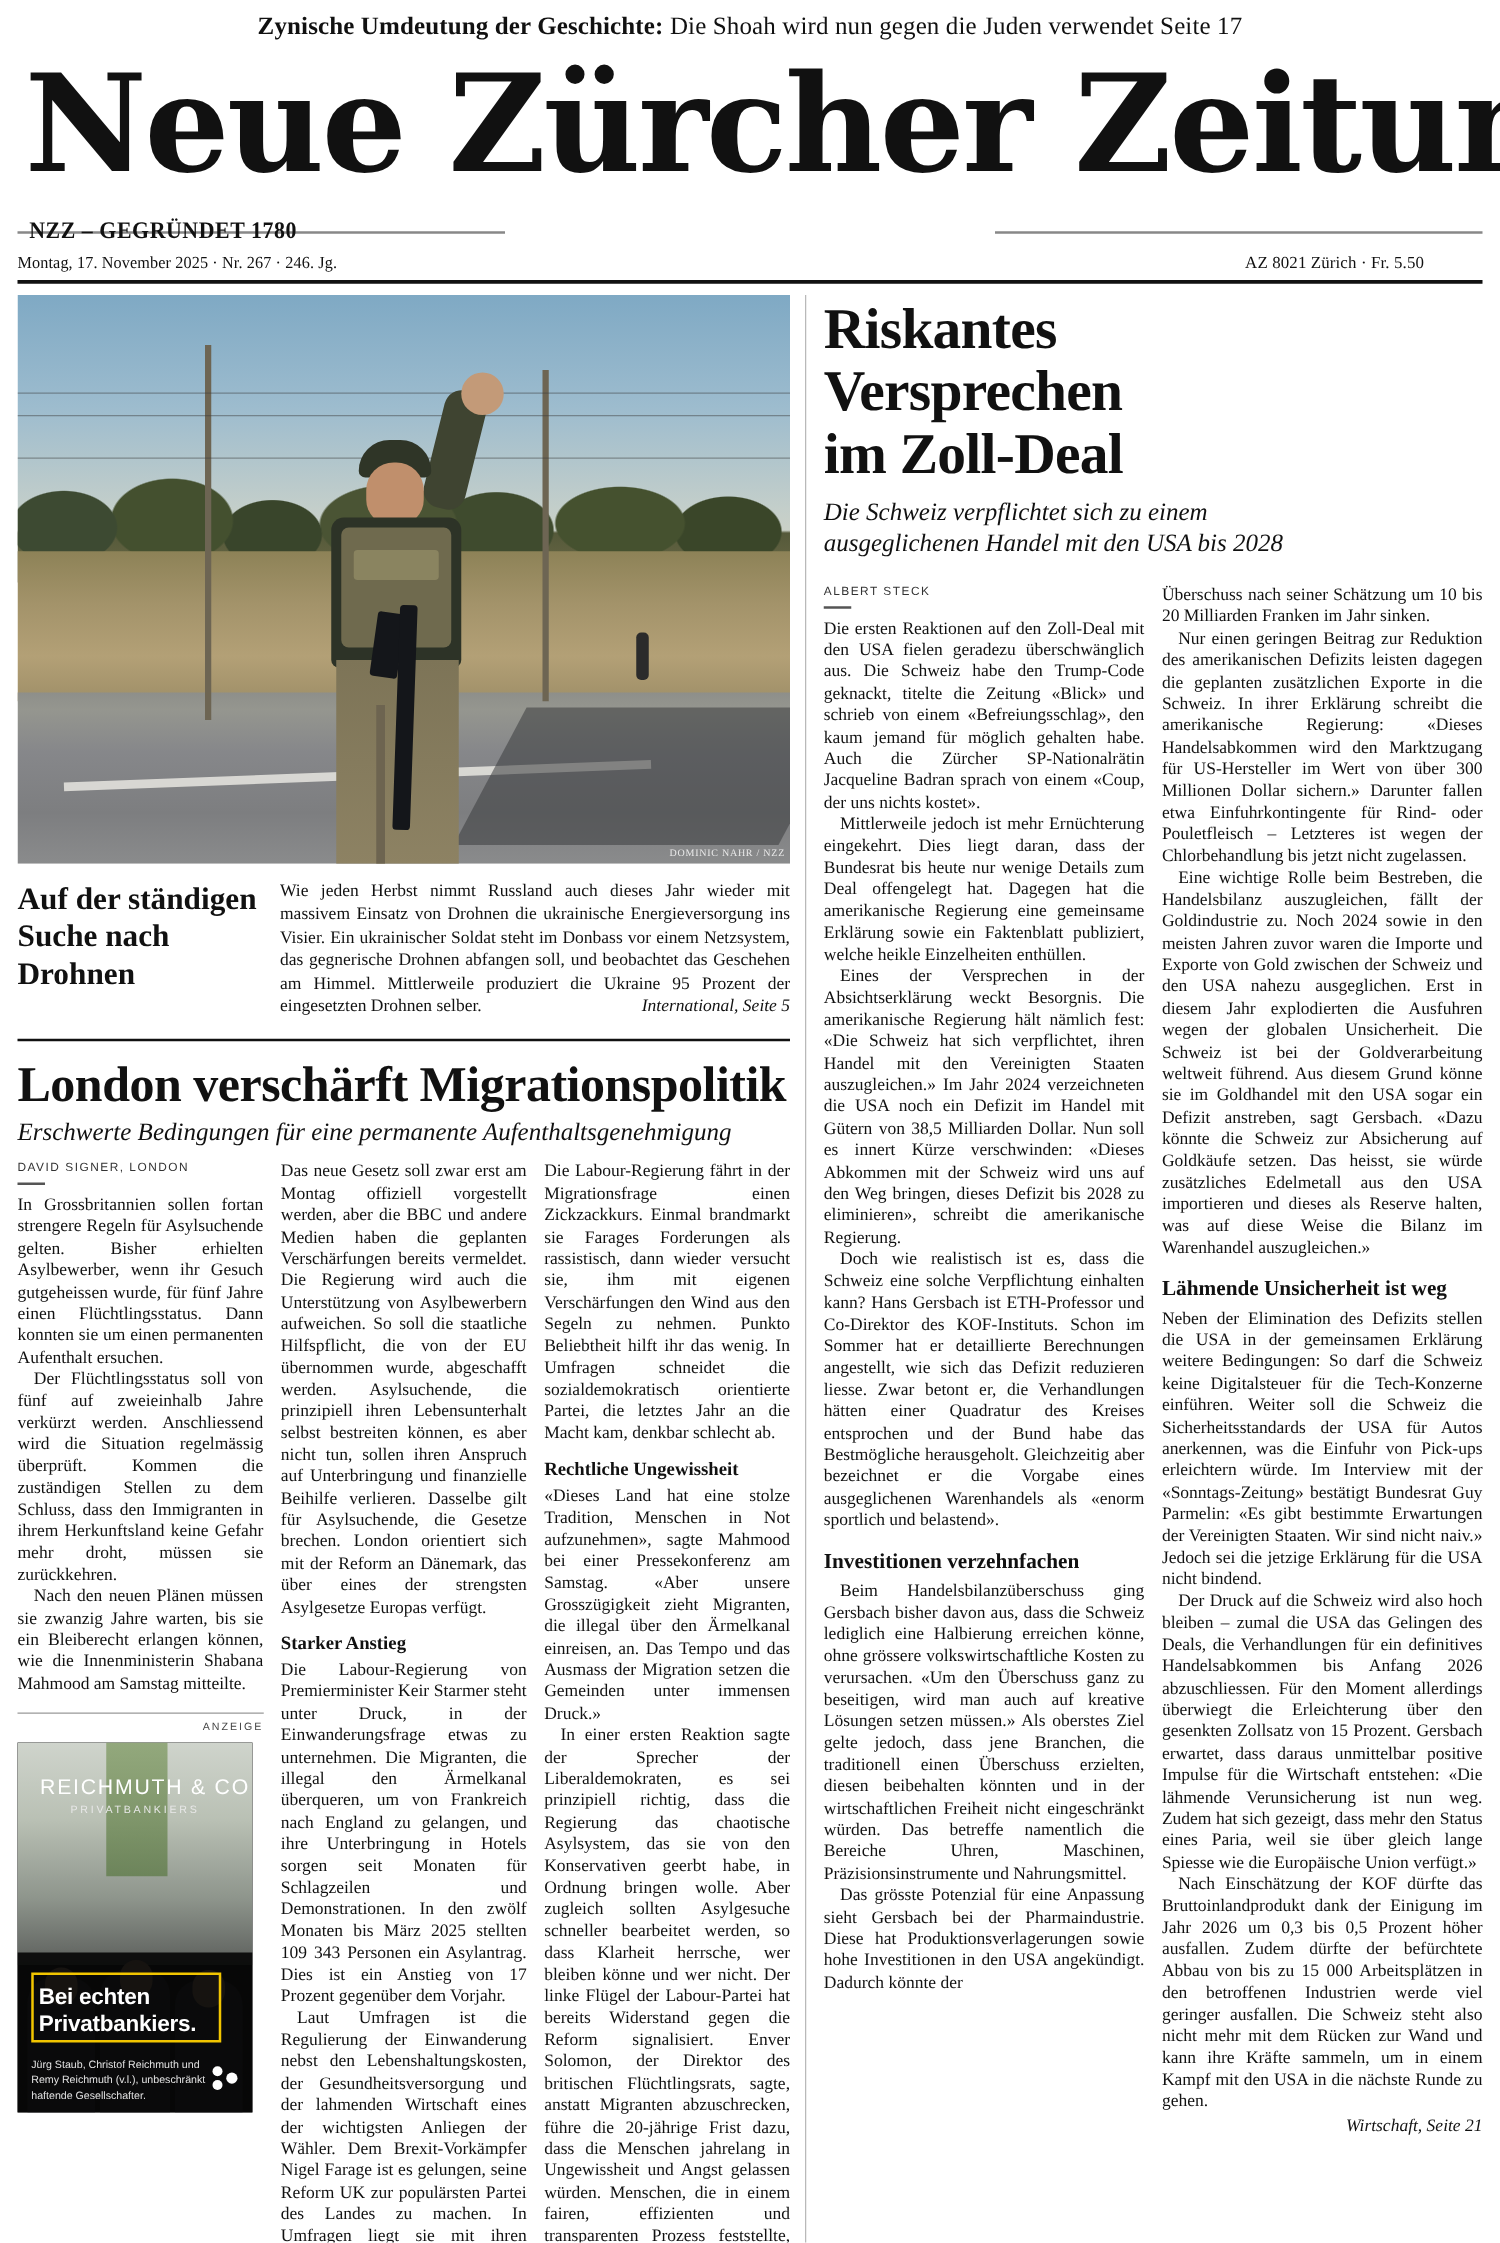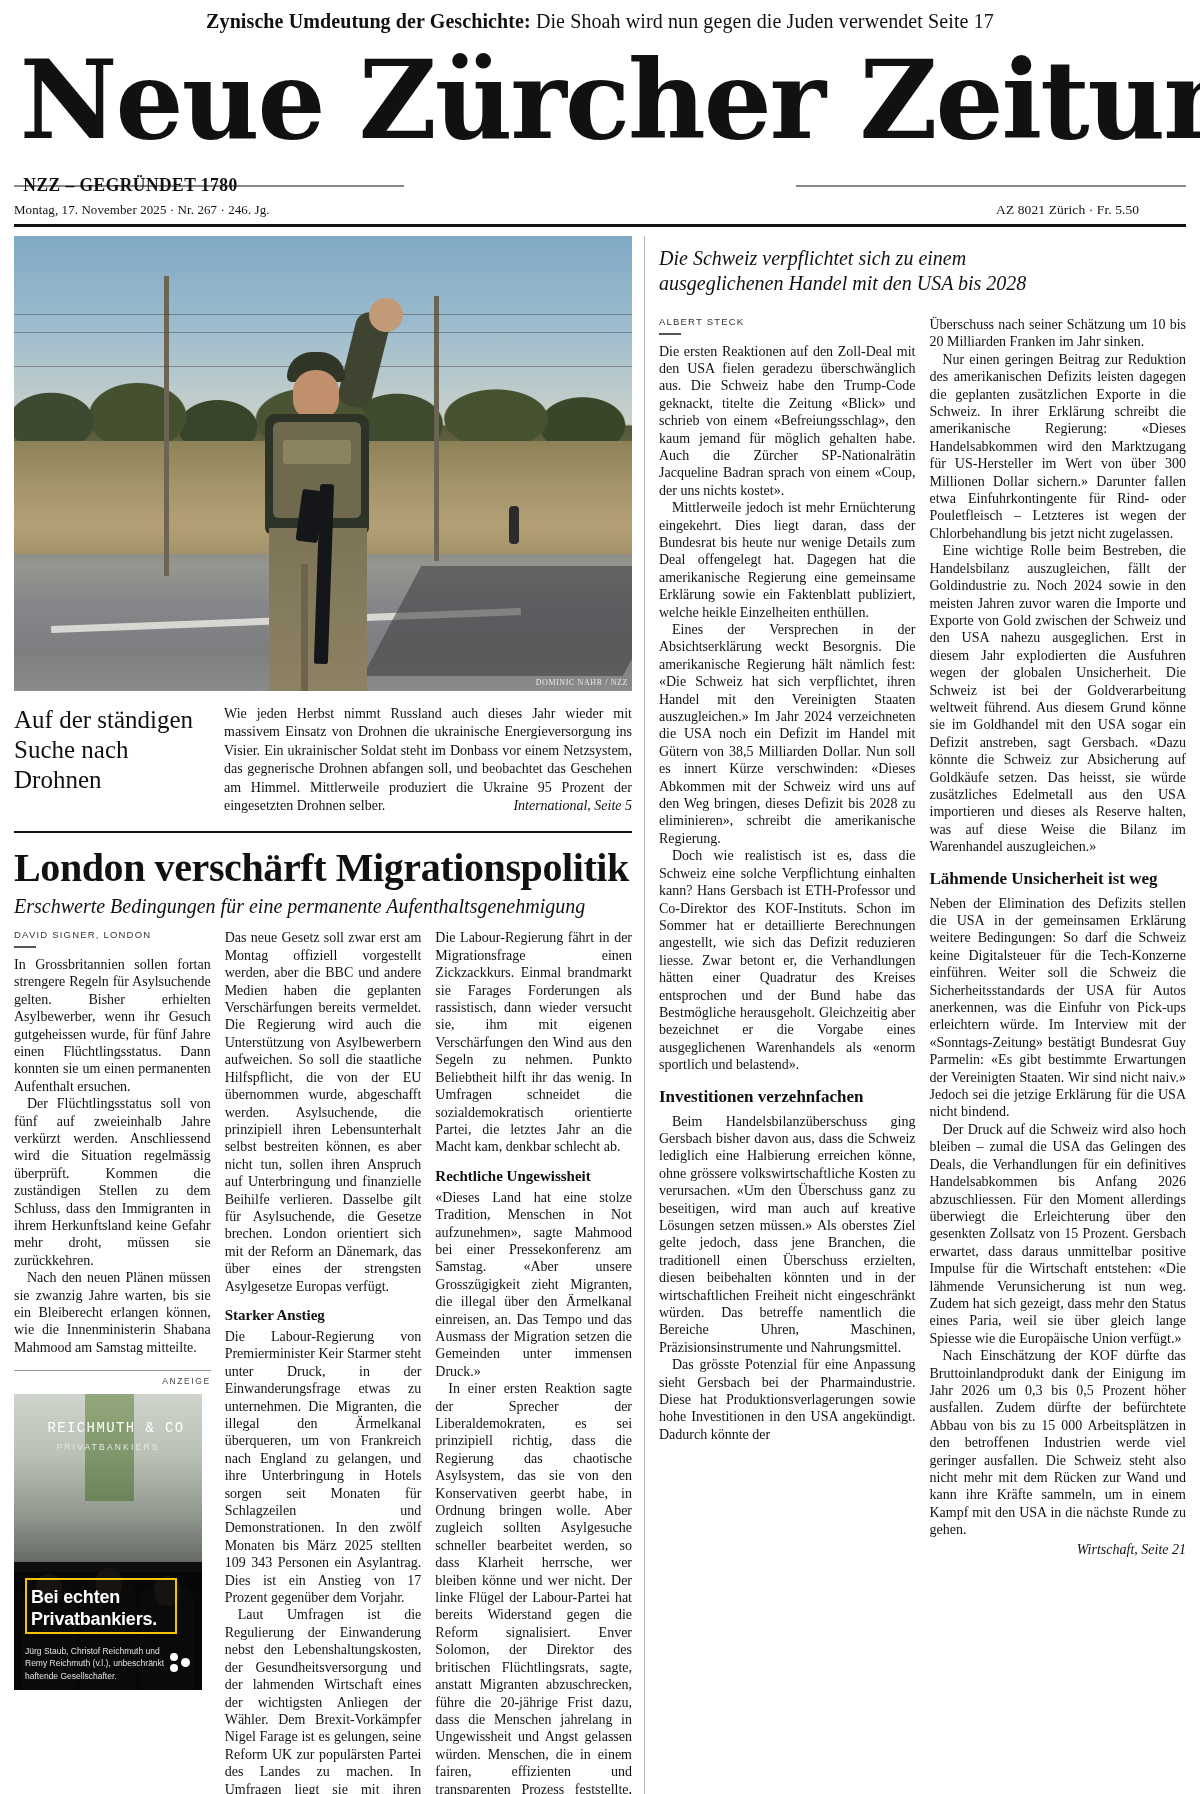--- a/index.html
+++ b/index.html
@@ -173,21 +173,21 @@
     position:absolute; right:4px; bottom:4px;
     color:#e9e9e9; font-family:Liberation Serif, serif;
     font-size:8px; letter-spacing:.6px;
   }
 
   
   .caption-row { display:flex; margin-top:14px; }
   .caption-title {
     width:210px; padding-right:14px;
     font-family:"Liberation Serif", serif;
-    font-size:25px; line-height:30px; font-weight:normal;
+    font-size:25px; line-height:30px; font-weight:bold;
   }
   .caption-text {
     flex:1;
     font-family:"Liberation Serif", serif;
     font-size:14px; line-height:18.4px;
     text-align:justify;
   }
   .caption-text .ref { font-style:italic; float:right; }
 
   .hr-after-caption { margin-top:16px; }
@@ -257,22 +257,22 @@
   .ad { width:188px; height:296px; position:relative; overflow:hidden; background:#0c0c0c; }
   .ad-photo { position:absolute; left:0; top:0; right:0; height:178px;
     background:linear-gradient(180deg,#cfd4cc 0%,#b9c0b4 35%,#8e958c 70%,#5c5f5c 100%);
   }
   .ad-photo:before{
     content:""; position:absolute; left:38%; top:0; width:26%; height:60%;
     background:linear-gradient(#7f9a62,#5d7a46); opacity:.75;
   }
   .ad-brand {
     position:absolute; left:16px; right:0; top:26px; text-align:center;
-    font-family:Liberation Mono, monospace;
-    font-size:14px; letter-spacing:1.4px; color:#fff; font-weight:400;
+    font-family:Liberation Sans, sans-serif;
+    font-size:17px; letter-spacing:1.4px; color:#fff; font-weight:400;
   }
   .ad-brand-sub {
     position:absolute; left:0; right:0; top:48px; text-align:center;
     font-family:"Liberation Sans", sans-serif;
     font-size:8.5px; letter-spacing:2.2px; color:#e8e8e8;
   }
   .ad-men { position:absolute; left:0; right:0; bottom:0; height:118px; }
   .ad-man { position:absolute; bottom:0; background:#2c3038; border-radius:20px 20px 0 0; }
   .m1 { left:8px; width:54px; height:108px; }
   .m2 { left:66px; width:56px; height:114px; }
@@ -453,20 +453,25 @@
           <div class="sub-head">Rechtliche Ungewissheit</div>
           <div class="body">
             <p class="first">«Dieses Land hat eine stolze Tradition, Menschen in Not aufzunehmen», sagte Mahmood bei einer Pressekonferenz am Samstag. «Aber unsere Grosszügigkeit zieht Migranten, die illegal über den Ärmelkanal einreisen, an. Das Tempo und das Ausmass der Migration setzen die Gemeinden unter immensen Druck.»</p>
             <p>In einer ersten Reaktion sagte der Sprecher der Liberaldemokraten, es sei prinzipiell richtig, dass die Regierung das chaotische Asylsystem, das sie von den Konservativen geerbt habe, in Ordnung bringen wolle. Aber zugleich sollten Asylgesuche schneller bearbeitet werden, so dass Klarheit herrsche, wer bleiben könne und wer nicht. Der linke Flügel der Labour-Partei hat bereits Widerstand gegen die Reform signalisiert. Enver Solomon, der Direktor des britischen Flüchtlingsrats, sagte, anstatt Migranten abzuschrecken, führe die 20-jährige Frist dazu, dass die Menschen jahrelang in Ungewissheit und Angst gelassen würden. Menschen, die in einem fairen, effizienten und transparenten Prozess feststellte, dass jemand ein Recht darauf habe, als Flüchtling hierzubleiben, dann könne er vorwärtsschauen, arbeiten und dem Land etwas zurückgeben, sagte er gegenüber der BBC.</p>
           </div>
         </div>
       </div>
     </div>
 
     <div class="right-col vline" style="padding-left:14px;">
+      <div class="zoll-head">
+        <div>Riskantes</div>
+        <div>Versprechen</div>
+        <div>im Zoll-Deal</div>
+      </div>
       <div class="zoll-sub">
         <div>Die Schweiz verpflichtet sich zu einem</div>
         <div>ausgeglichenen Handel mit den USA bis 2028</div>
       </div>
 
       <div class="zoll-cols">
         <div class="col">
           <div class="byline">ALBERT STECK</div>
           <div class="byline-rule"></div>
           <div class="body">

